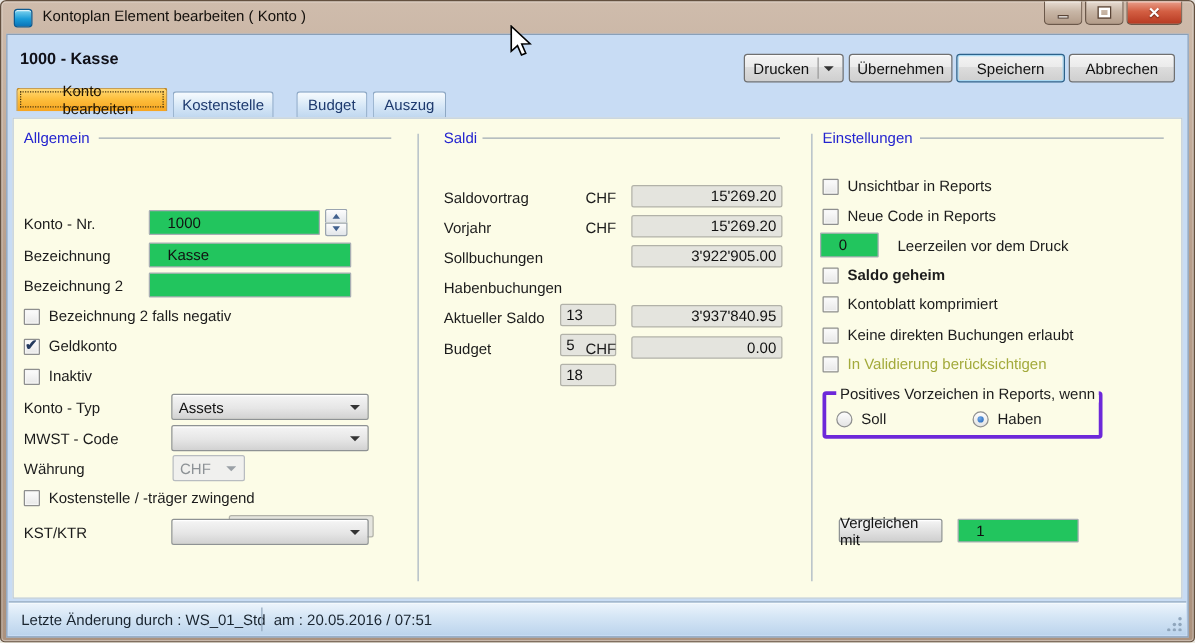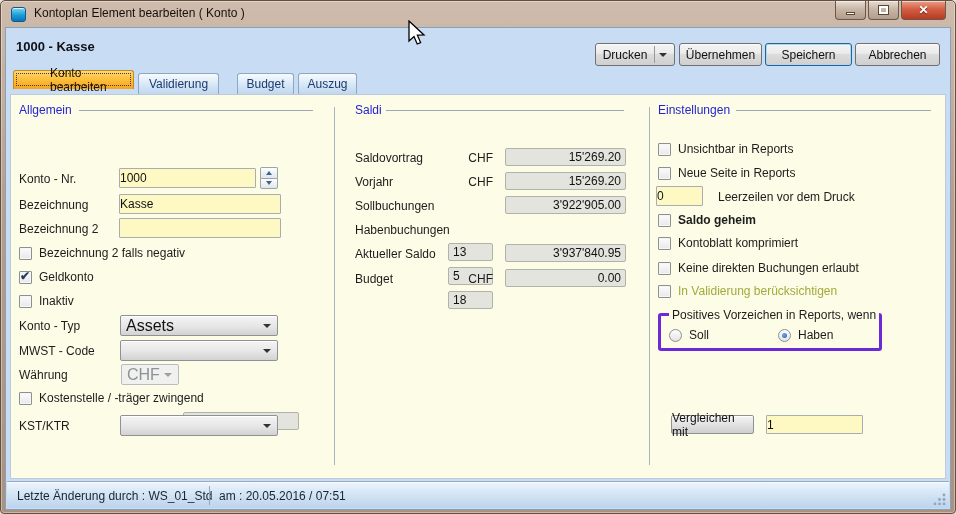--- a/index.html
+++ b/index.html
@@ -73,35 +73,36 @@
     background:#fcfce7; border:1px solid #bccadb; z-index:2;
   }
   .col-divider { position:absolute; top:12px; width:1px; height:358px; background:#a7b4c2; }
 
   .section-title { position:absolute; font-size:12px; color:#2424cf; }
   .section-line { position:absolute; height:1px; background:#9fa9b4; }
 
   .flabel { position:absolute; font-size:12px; color:#1c1c1c; white-space:nowrap; }
   .txt {
     position:absolute; height:20px; font-family:"Liberation Sans",sans-serif; font-size:12px;
-    border:1px solid #a7adb3; background:#fef9c3; padding:0 0; color:#111; border-radius:1px;
+    border:1px solid #a7adb3; background:#22c55e; padding:0 14px; color:#111; border-radius:1px;
   }
   .gray-box {
     position:absolute; height:18px; font-size:12px; color:#111;
     background:#e4e4de; border:1px solid #b2b2a9; border-radius:2px;
     display:flex; align-items:center;
   }
   .gray-box.right { justify-content:flex-end; padding-right:4px; }
   .gray-box.left  { justify-content:flex-start; padding-left:4px;margin-top:47px; }
 
   .combo {
     position:absolute; height:21px; border:1px solid #8e9294; border-radius:2px;
     background:linear-gradient(#f5f5f5,#e6e6e6 55%,#d2d2d2);
-    display:flex; align-items:center; font-size:16px; color:#111; padding-left:5px;
+    display:flex; align-items:center; font-size:12px; color:#111; padding-left:5px;
     box-shadow:inset 0 1px 0 #fff;
+    margin-left:17px;
   }
   .combo .combo-arrow { position:absolute; right:6px; top:8px; }
   .combo.disabled { background:#f0f0ee; color:#8d9296; border-color:#b8bcc0; box-shadow:none; }
   .combo.disabled .arrow-down { border-top-color:#9aa0a6; }
 
   .spinner { position:absolute; width:18px; height:22px; display:flex; flex-direction:column; }
   .spin-btn {
     flex:1; border:1px solid #9aa4b0; background:linear-gradient(#fdfdfd,#e2e6ea);
     display:flex; align-items:center; justify-content:center;
   }
@@ -192,21 +193,21 @@
       </div>
       <div class="btn" style="left:849px; width:85px;">
         <span>Abbrechen</span>
       </div>
     </div>
 
     <div class="tab active" style="left:7px; width:121px;">
       <span>Konto bearbeiten</span>
     </div>
     <div class="tab inactive" style="left:132px; width:81px;">
-      <span>Validierung</span>
+      <span>Kostenstelle</span>
     </div>
     <div class="tab inactive" style="left:231px; width:57px;">
       <span>Budget</span>
     </div>
     <div class="tab inactive" style="left:292px; width:59px;">
       <span>Auszug</span>
     </div>
 
     <div class="main">
 
@@ -298,21 +299,21 @@
       <span class="flabel" style="left:437px; top:177px; width:45px; text-align:right;">CHF</span>
       <div class="gray-box right" style="left:494px; top:174px; width:121px;">0.00</div>
 
       <span class="section-title" style="left:647px; top:8px;">Einstellungen</span>
       <div class="section-line" style="left:725px; right:14px; top:15px;"></div>
 
       <span class="checkbox" style="left:647px; top:48px;" data-checked="false"></span>
       <span class="chk-label" style="left:667px; top:47px;">Unsichtbar in Reports</span>
 
       <span class="checkbox" style="left:647px; top:72px;" data-checked="false"></span>
-      <span class="chk-label" style="left:667px; top:71px;">Neue Seite in Reports</span>
+      <span class="chk-label" style="left:667px; top:71px;">Neue Code in Reports</span>
 
       <input class="txt" style="left: 645px; top: 91px; width: 47px;" value="0">
       <span class="flabel" style="left:707px; top:95px;">Leerzeilen vor dem Druck</span>
 
       <span class="checkbox" style="left:647px; top:119px;" data-checked="false"></span>
       <span class="chk-label" style="left:667px; top:118px;font-weight:bold;">Saldo geheim</span>
 
       <span class="checkbox" style="left:647px; top:142px;" data-checked="false"></span>
       <span class="chk-label" style="left:667px; top:141px;">Kontoblatt komprimiert</span>
 

